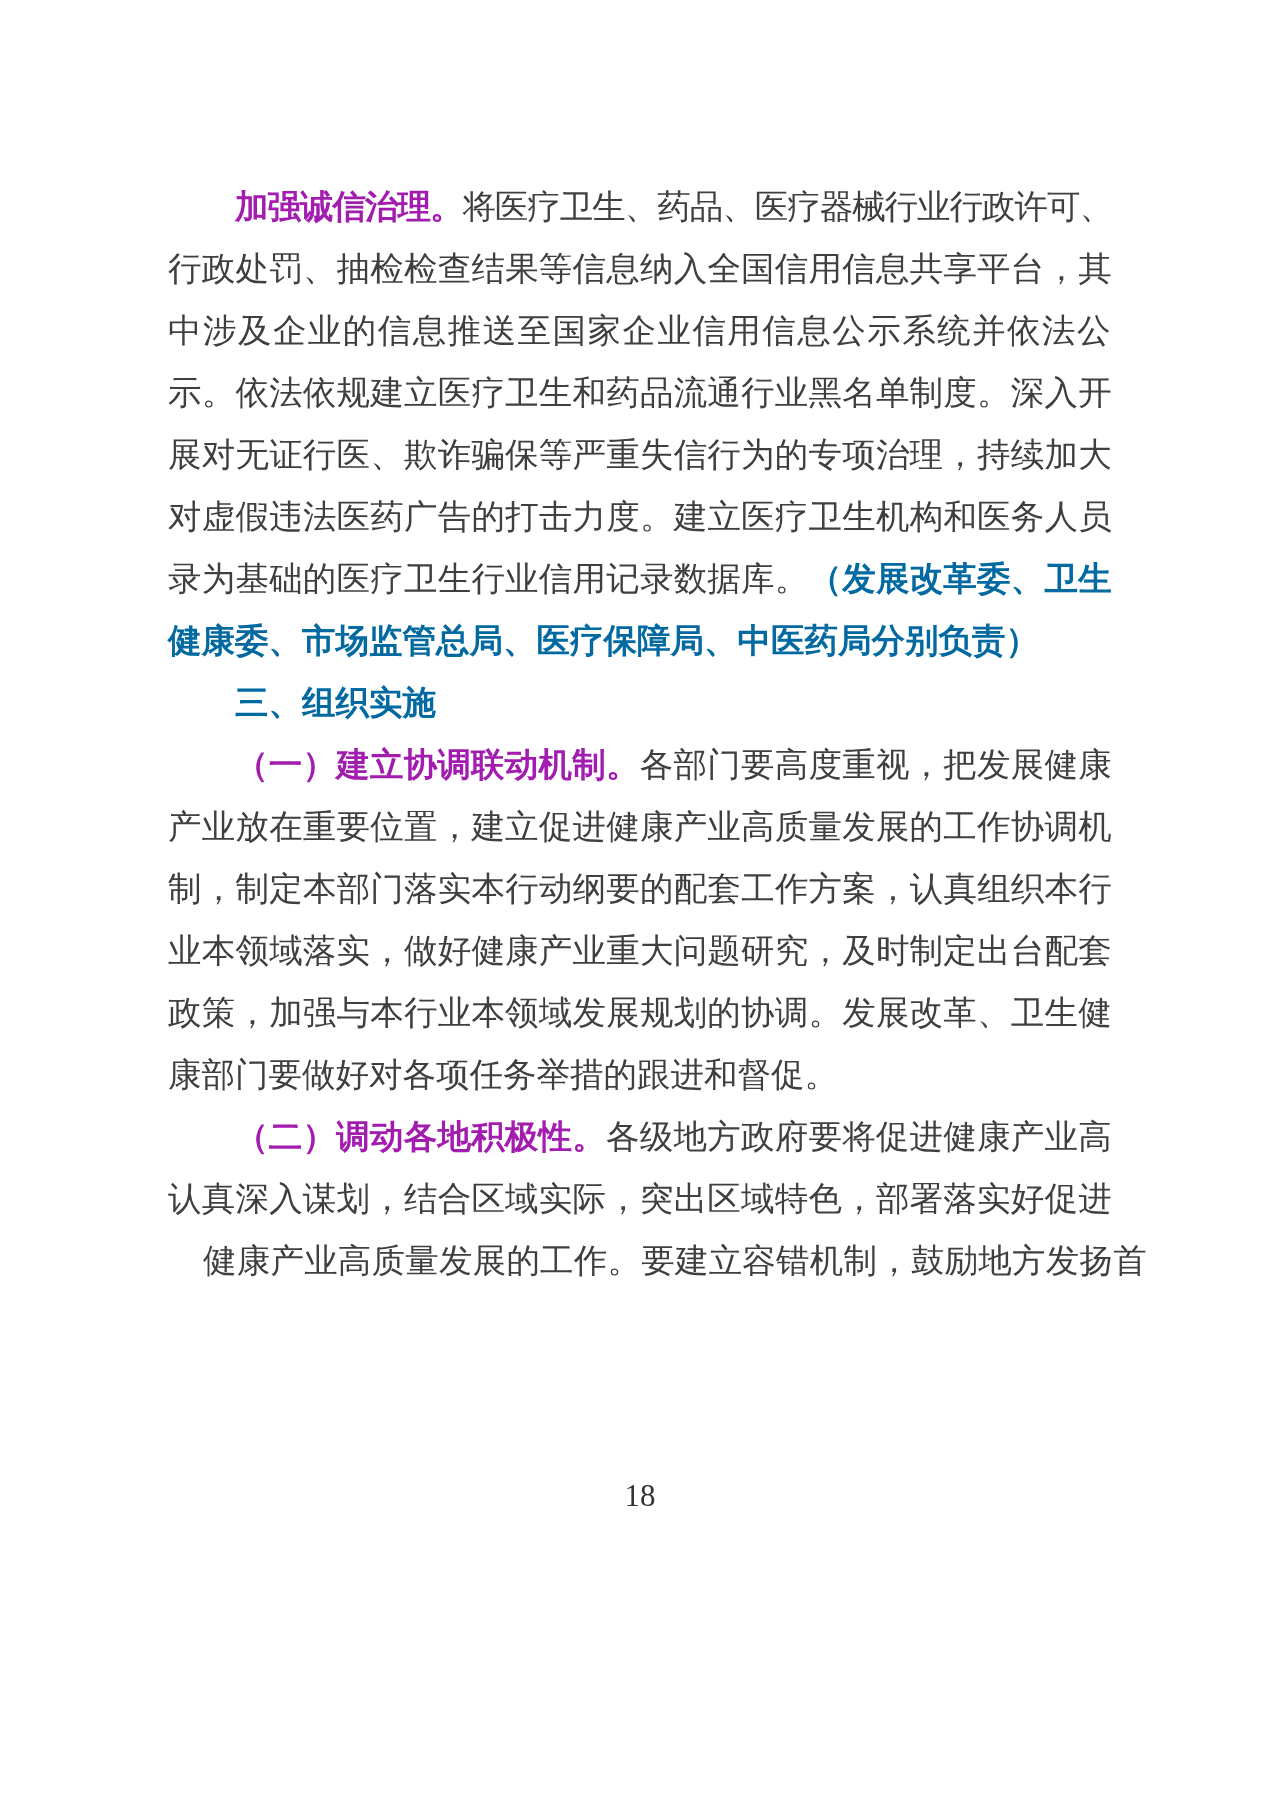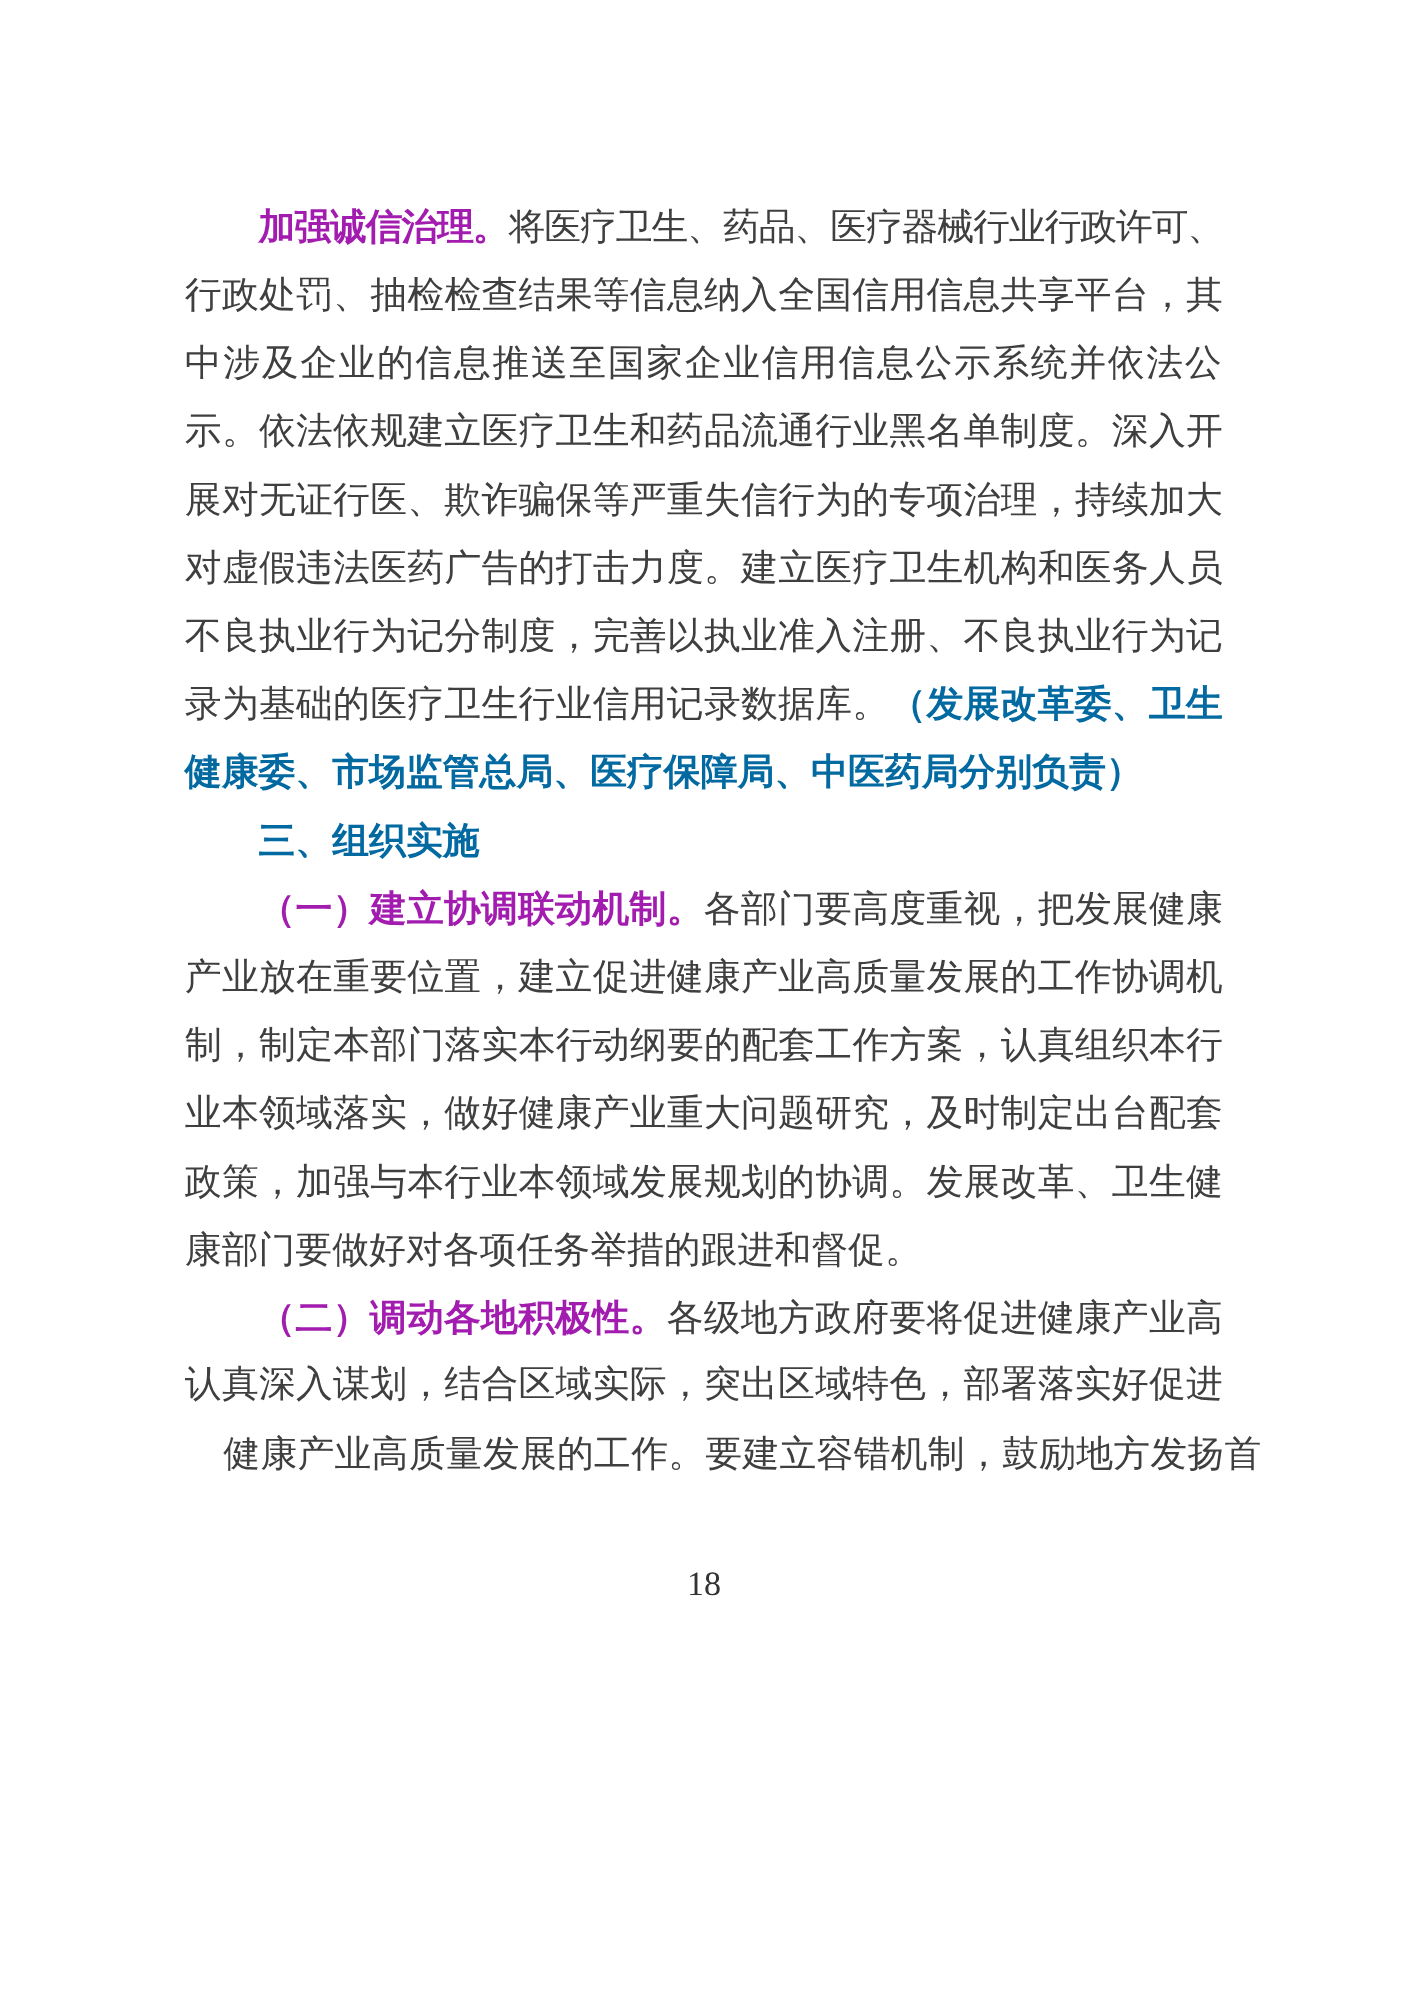--- a/index.html
+++ b/index.html
@@ -35,48 +35,47 @@
     font-weight: 700;
     color: #a21caf;
   }
   .hei-bold {
     font-family: "Liberation Sans", "DejaVu Sans", sans-serif;
     font-weight: 700;
     color: #0369a1;
   }
   .page-number {
     position: absolute;
-    top: 1422px;
+    top: 1478px;
     left: 0;
     width: 100%;
     text-align: center;
     font-size: 31px;
     color: #333333;
     font-family: "Liberation Serif", "DejaVu Serif", serif;
   }
 </style>
 </head>
 <body>
 
 <div class="page">
   <div class="text-block">
       <div class="line indent" style="letter-spacing: -1.02px;"><span class="kai-bold">加强诚信治理。</span><span>将医疗卫生、药品、医疗器械行业行政许可、</span></div>
       <div class="line" style="letter-spacing: 0.21px; text-align: center;"><span>行政处罚、抽检检查结果等信息纳入全国信用信息共享平台，其</span></div>
       <div class="line" style="letter-spacing: 1.46px;"><span>中涉及企业的信息推送至国家企业信用信息公示系统并依法公</span></div>
       <div class="line" style="letter-spacing: 0.21px;"><span>示。依法依规建立医疗卫生和药品流通行业黑名单制度。深入开</span></div>
       <div class="line" style="letter-spacing: 0.21px;"><span>展对无证行医、欺诈骗保等严重失信行为的专项治理，持续加大</span></div>
       <div class="line" style="letter-spacing: 0.21px; text-align: center;"><span>对虚假违法医药广告的打击力度。建立医疗卫生机构和医务人员</span></div>
-      <div class="line" style="letter-spacing: 0.21px;"><span>不良执业行为记分制度，完善以执业准入注册、不良执业行为记</span></div>
       <div class="line" style="letter-spacing: 0.21px;"><span>录为基础的医疗卫生行业信用记录数据库。</span><span class="hei-bold">（发展改革委、卫生</span></div>
       <div class="line"><span class="hei-bold">健康委、市场监管总局、医疗保障局、中医药局分别负责）</span></div>
       <div class="line indent"><span class="hei-bold">三、组织实施</span></div>
       <div class="line indent" style="letter-spacing: 0.23px;"><span class="kai-bold">（一）建立协调联动机制。</span><span>各部门要高度重视，把发展健康</span></div>
       <div class="line" style="letter-spacing: 0.21px;"><span>产业放在重要位置，建立促进健康产业高质量发展的工作协调机</span></div>
       <div class="line" style="letter-spacing: 0.21px; text-align: right;"><span>制，制定本部门落实本行动纲要的配套工作方案，认真组织本行</span></div>
       <div class="line" style="letter-spacing: 0.21px;"><span>业本领域落实，做好健康产业重大问题研究，及时制定出台配套</span></div>
       <div class="line" style="letter-spacing: 0.21px;"><span>政策，加强与本行业本领域发展规划的协调。发展改革、卫生健</span></div>
       <div class="line"><span>康部门要做好对各项任务举措的跟进和督促。</span></div>
       <div class="line indent" style="letter-spacing: 0.23px;"><span class="kai-bold">（二）调动各地积极性。</span><span>各级地方政府要将促进健康产业高</span></div>
-      <div class="line" style="letter-spacing: 0.21px; font-family: Liberation Mono, monospace;"><span>认真深入谋划，结合区域实际，突出区域特色，部署落实好促进</span></div>
+      <div class="line" style="letter-spacing: 0.21px;"><span>认真深入谋划，结合区域实际，突出区域特色，部署落实好促进</span></div>
       <div class="line" style="letter-spacing: 0.21px; margin-left: 35px;"><span>健康产业高质量发展的工作。要建立容错机制，鼓励地方发扬首</span></div>
     </div>
   <div class="page-number">18</div>
 </div>
 
 </body></html>

